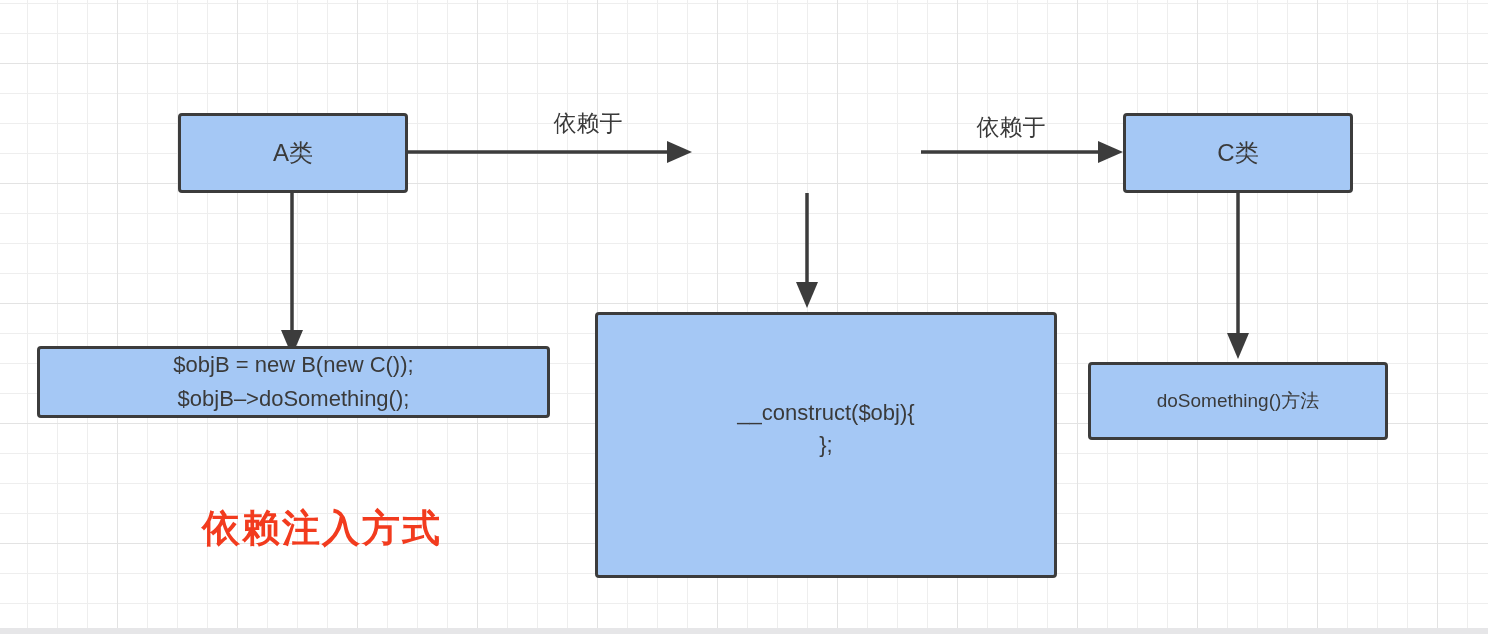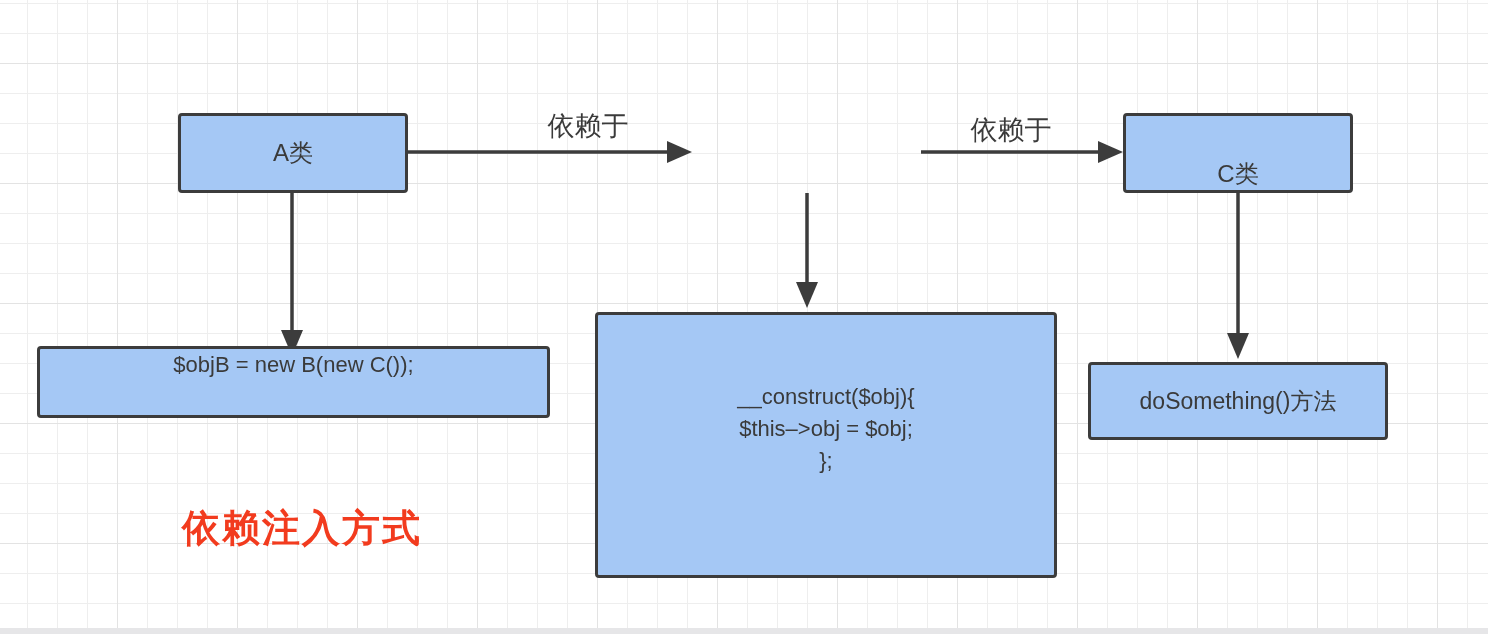--- a/index.html
+++ b/index.html
@@ -38,25 +38,25 @@
     border:3.5px solid var(--node-border);
     border-radius:4px;
     display:flex;flex-direction:column;align-items:center;justify-content:center;
     text-align:center;
     color:var(--text);
   }
   .class-node{width:230px;height:80px;font-size:24px;}
   .code-node{font-size:22px;line-height:32px;}
   .code-line{min-height:32px;white-space:pre;}
   .edge-label{
-    position:absolute;font-size:27px;color:var(--text);
+    position:absolute;font-size:23px;color:var(--text);
     transform:translateX(-50%);white-space:nowrap;
   }
   .caption{
-    position:absolute;left:182px;top:503px;
+    position:absolute;left:202px;top:503px;
     font-size:38px;font-weight:bold;color:var(--caption);
     letter-spacing:2px;white-space:nowrap;
   }
   .bottom-bar{
     position:absolute;left:0;bottom:0;width:100%;height:6px;
     background:var(--bottom-bar);
   }
 </style>
 </head>
 <body>
@@ -89,39 +89,39 @@
       <line x1="1238" y1="193" x2="1238" y2="335"></line>
       <polygon points="1227,333 1249,333 1238,359"></polygon>
     </g>
   </svg>
 
   <div class="node class-node" style="left:178px;top:113px;">
     <span>A类</span>
   </div>
 
 
-  <div class="node class-node" style="left:1123px;top:113px;justify-content:flex-end;">
+  <div class="node class-node" style="left:1123px;top:113px;">
     <span>C类</span>
   </div>
 
   <div class="edge-label" style="left:588px;top:108px;">依赖于</div>
   <div class="edge-label" style="left:1011px;top:112px;">依赖于</div>
 
   <div class="node code-node" style="left:37px;top:346px;width:513px;height:72px;justify-content:space-between;">
     <div class="code-line">$objB = new B(new C());</div>
+    <div class="code-line">$objB–&gt;doSomething();</div>
   </div>
 
   <div class="node code-node" style="left:595px;top:312px;width:462px;height:266px;">
     <div class="code-line">__construct($obj){</div>
-    <div class="code-line">$this–&gt;obj = $obj;</div>
     <div class="code-line">};</div>
     <div class="code-line"></div>
   </div>
 
-  <div class="node code-node" style="left:1088px;top:362px;width:300px;height:78px;font-size:23px;">
+  <div class="node code-node" style="left:1088px;top:362px;width:300px;height:78px;font-size:19px;">
     <div class="code-line">doSomething()方法</div>
   </div>
 
   <div class="caption">依赖注入方式</div>
 
   <div class="bottom-bar"></div>
 
 </div>
 
 </body></html>

